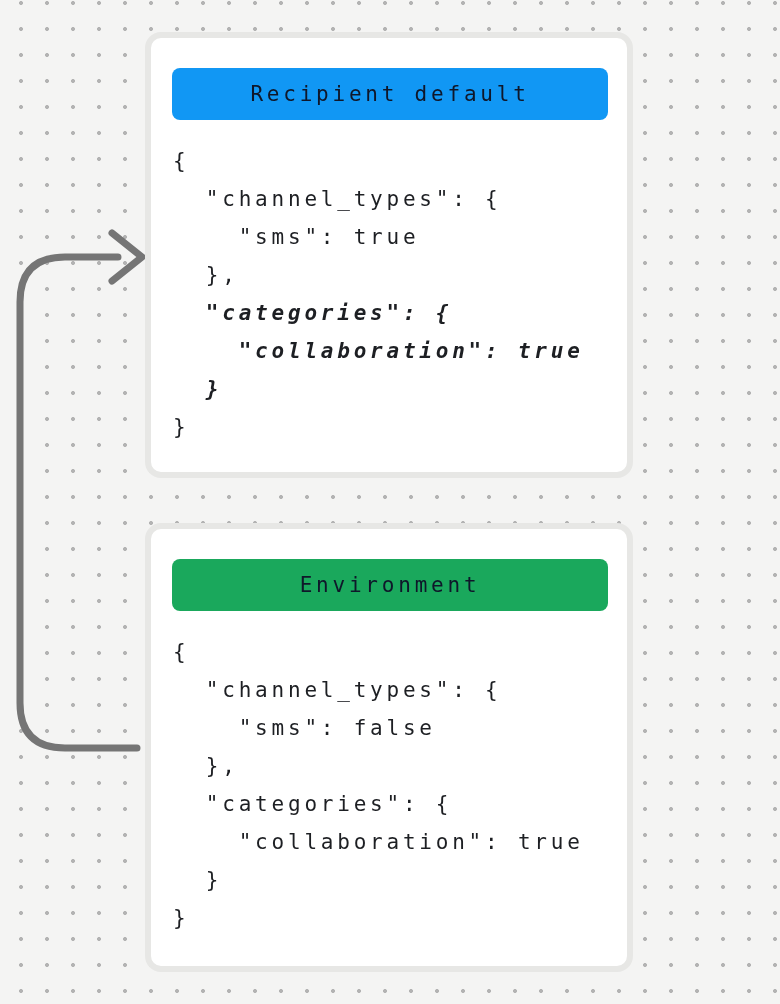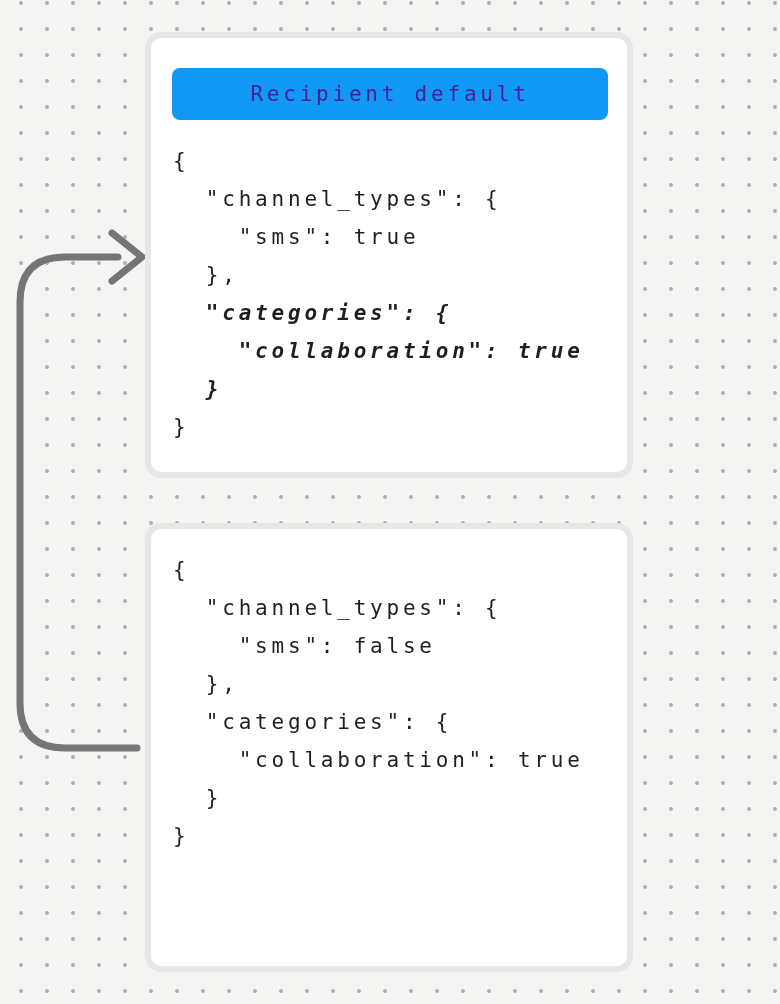--- a/index.html
+++ b/index.html
@@ -28,21 +28,21 @@
   }
   .card-top    { top: 32px;  height: 446px; }
   .card-bottom { top: 523px; height: 449px; }
   .card-title {
     margin: 30px 19px 0 21px;
     height: 52px;
     border-radius: 8px;
     display: flex;
     align-items: center;
     justify-content: center;
-    color: #4c1d95;
+    color: #0f172a;
     font-size: 21px;
     letter-spacing: 0.18em;
     white-space: pre;
   }
   .code {
     margin: 22px 0 0 22px;
     font-size: 21px;
     line-height: 38px;
     letter-spacing: 0.18em;
     color: #1d1f23;
@@ -60,14 +60,17 @@
 </svg>
 
 <div class="card card-top">
   <div class="card-title" style="background: rgb(17, 151, 244);">
     <span>Recipient default</span>
   </div>
   <div class="code"><div class="code-line">{</div><div class="code-line">  "channel_types": {</div><div class="code-line">    "sms": true</div><div class="code-line">  },</div><div class="code-line em">  "categories": {</div><div class="code-line em">    "collaboration": true</div><div class="code-line em">  }</div><div class="code-line">}</div></div>
 </div>
 
 <div class="card card-bottom">
+  <div class="card-title" style="background: rgb(26, 168, 92);">
+    <span>Environment</span>
+  </div>
   <div class="code"><div class="code-line">{</div><div class="code-line">  "channel_types": {</div><div class="code-line">    "sms": false</div><div class="code-line">  },</div><div class="code-line">  "categories": {</div><div class="code-line">    "collaboration": true</div><div class="code-line">  }</div><div class="code-line">}</div></div>
 </div>
 
 </body></html>

